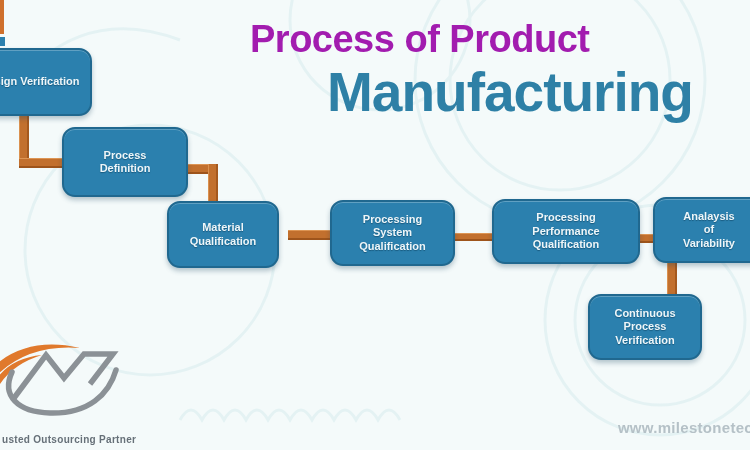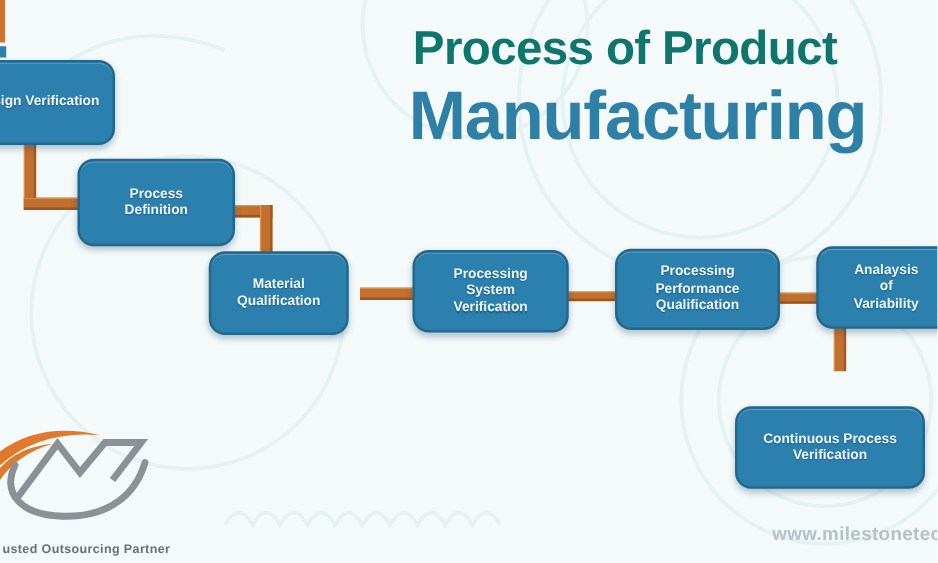--- a/index.html
+++ b/index.html
@@ -6,21 +6,21 @@
   .canvas{
     position:relative;width:750px;height:450px;overflow:hidden;
     background:#f4fafa;
     font-family:"Liberation Sans", sans-serif;
   }
   
   .watermark{position:absolute;inset:0;z-index:0;pointer-events:none;}
   
   .title-line1{
     position:absolute;left:250px;top:18px;width:500px;z-index:3;
-    text-align:center;font-size:38px;font-weight:bold;color:#0f766e;
+    text-align:left;font-size:38px;font-weight:bold;color:#a21caf;
     letter-spacing:-0.5px;
   }
   .title-line2{
     position:absolute;left:260px;top:60px;width:500px;z-index:3;
     text-align:center;font-size:55px;font-weight:bold;color:#2e80a6;
     letter-spacing:-1px;
   }
   
   .node{
     position:absolute;z-index:2;box-sizing:border-box;
@@ -91,32 +91,32 @@
 
   <div class="node" style="left:62px;top:127px;width:126px;height:70px;padding:17px 20px;">
     <span>Process Definition</span>
   </div>
 
   <div class="node" style="left:167px;top:201px;width:112px;height:67px;">
     <span>Material Qualification</span>
   </div>
 
   <div class="node" style="left:330px;top:200px;width:125px;height:66px;padding:4px 22px;">
-    <span>Processing System Verification</span>
+    <span>Processing System Qualification</span>
   </div>
 
-  <div class="node" style="left:492px;top:199px;width:132px;height:65px;padding:4px 22px;">
+  <div class="node" style="left:492px;top:199px;width:148px;height:65px;padding:4px 22px;">
     <span>Processing Performance Qualification</span>
   </div>
 
   <div class="node" style="left:653px;top:197px;width:112px;height:66px;padding:4px 26px;">
     <span>Analaysis of Variability</span>
   </div>
 
-  <div class="node" style="left:588px;top:294px;width:152px;height:66px;margin-top:31px;">
+  <div class="node" style="left:588px;top:294px;width:114px;height:66px;">
     <span>Continuous Process Verification</span>
   </div>
 
   <svg class="logo" width="140" height="100" viewBox="0 0 140 100">
 
     <path d="M -6 31 Q 28 1 80 13 Q 30 9 -2 39 Z" fill="#e0792c"></path>
     <path d="M -5 46 Q 10 23 42 20 Q 12 29 -2 52 Z" fill="#e0792c"></path>
 
     <path d="M 14 63 L 46 20 L 64 43 L 84 19 L 113 19 L 90 49" fill="none" stroke="#8b9196" stroke-width="5.5" stroke-linejoin="miter"></path>
 

